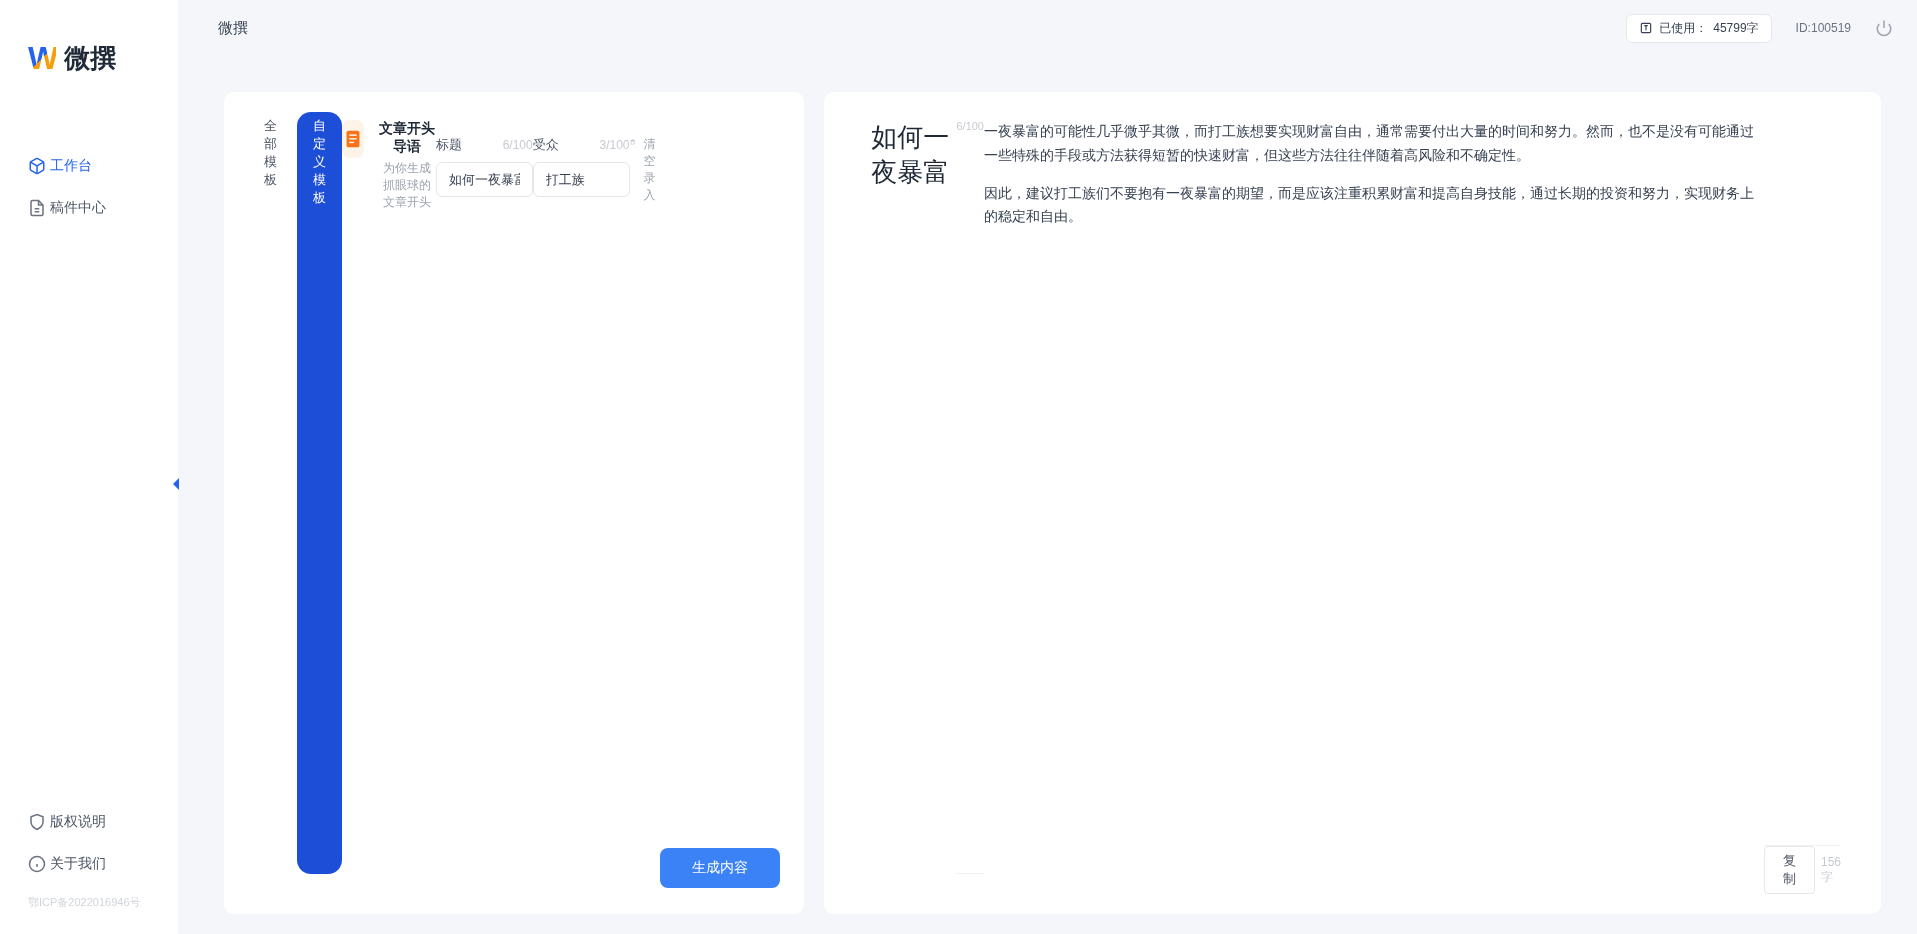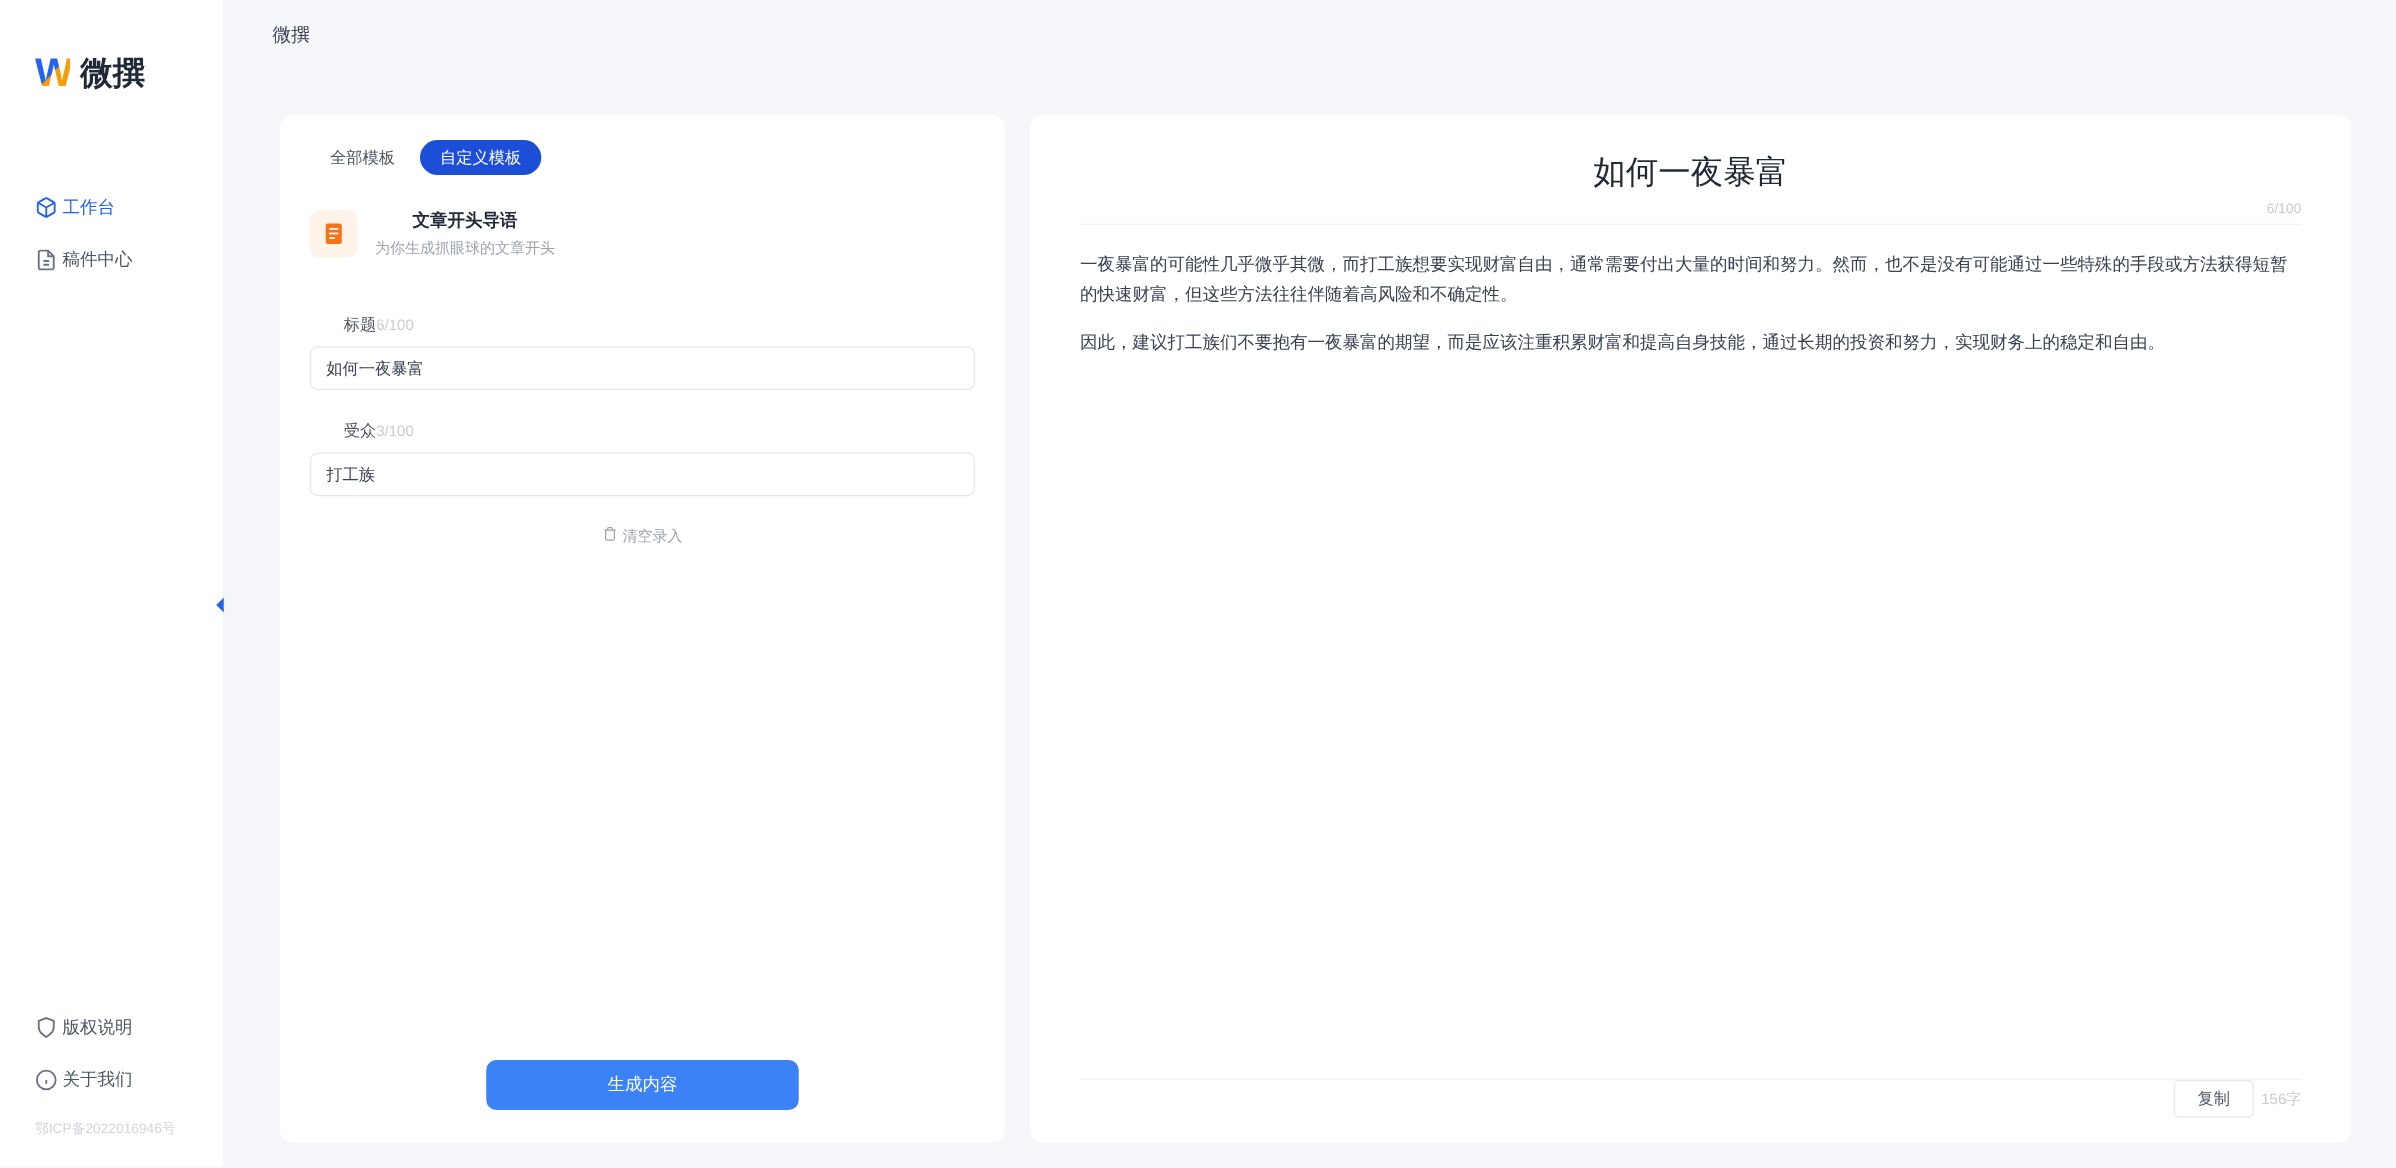--- a/index.html
+++ b/index.html
@@ -145,21 +145,21 @@
   right: 0;
   bottom: 0;
   display: flex;
   gap: 20px;
   padding: 36px 36px 20px 46px;
 }
 .panel {
   background: #fff;
   border-radius: 10px;
   display: flex;
-  flex-direction: column;
+  flex-direction: row;
 }
 .panel-left {
   width: 580px;
   padding: 20px 24px;
 }
 .panel-right {
   flex: 1;
   padding: 28px 40px 20px;
 }
 .tabs {
@@ -209,24 +209,23 @@
 }
 .template-desc {
   font-size: 12px;
   color: #9ca3af;
 }
 .form-group {
   margin-top: 24px;
 }
 .form-label-row {
   display: flex;
-  justify-content: flex-start;
+  justify-content: space-between;
   align-items: center;
   margin-bottom: 8px;
-  margin-left: 27px;
 }
 .form-label {
   font-size: 13px;
   color: #4b5563;
 }
 .form-counter {
   font-size: 12px;
   color: #c7cad1;
 }
 .form-input {
@@ -354,20 +353,36 @@
 </div>
 
 <div class="collapse-handle">
   <svg viewBox="0 0 10 14" fill="#2563eb">
       <path d="M8 1 2 7l6 6z"></path>
     </svg>
 </div>
 
 <div class="header">
   <div class="header-title">微撰</div>
+  <div class="header-right">
+    <div class="usage-badge">
+      <svg viewBox="0 0 24 24" fill="none" stroke="#374151" stroke-width="2">
+          <rect x="4" y="4" width="16" height="16" rx="2"></rect>
+          <path d="M9 8h6M12 8v8"></path>
+        </svg>
+      <span>已使用：</span>
+      <span>45799字</span>
+    </div>
+    <div class="user-id">
+      <span>ID:</span><span>100519</span>
+    </div>
+    <svg class="power-btn" viewBox="0 0 24 24" fill="none" stroke="currentColor" stroke-width="2">
+        <path d="M18.36 6.64a9 9 0 1 1-12.73 0M12 2v10"></path>
+      </svg>
+  </div>
 </div>
 
 <div class="main">
 
   <div class="panel panel-left">
     <div class="tabs">
       <div class="tab">全部模板</div>
       <div class="tab active">自定义模板</div>
     </div>
 

